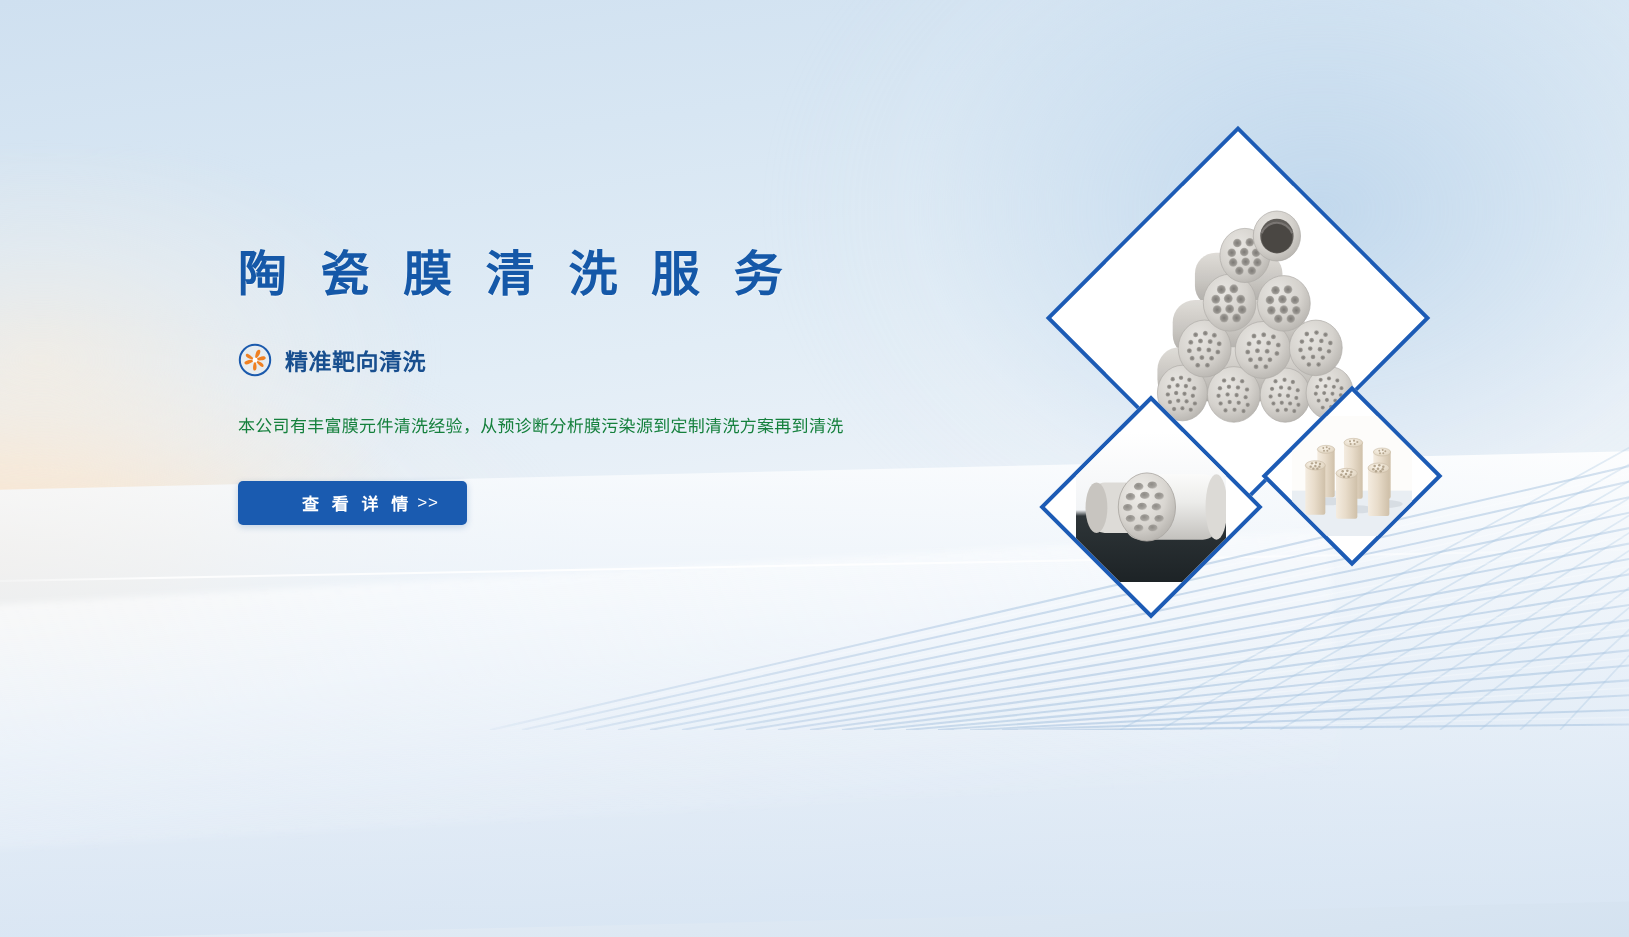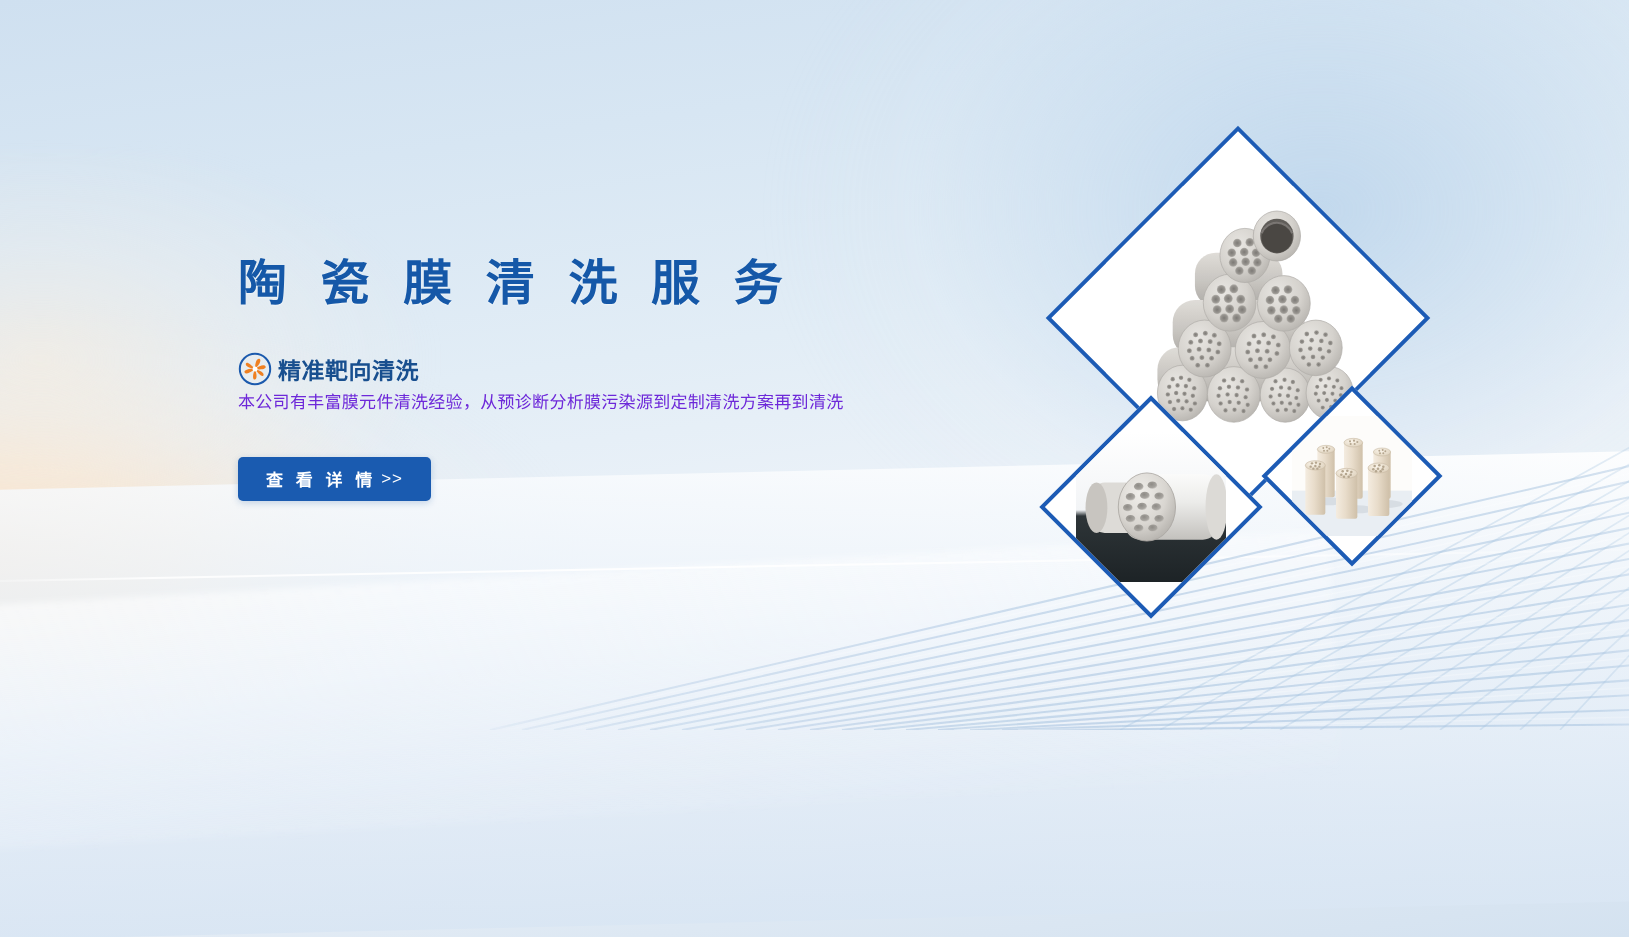--- a/index.html
+++ b/index.html
@@ -116,21 +116,21 @@
     left:430px; top:400px;
     width:1260px; height:330px;
     overflow:hidden;
     opacity:0.85;
   }
   .rays svg { display:block; }
 
   
   .content {
     position:absolute;
-    left:238px; top:255px;
+    left:238px; top:246px;
     width:700px;
   }
 
   .title {
     font-size:49px;
     font-weight:700;
     letter-spacing:10px;
     color:#1558a8;
     line-height:1.18;
     white-space:nowrap;
@@ -140,44 +140,45 @@
   
   .features {
     display:flex;
     align-items:center;
     margin-top:39px;
     gap:60px;
   }
   .feature {
     display:flex;
     align-items:center;
-    gap:6px;
+    gap:13px;
   }
   .feature-icon {
     width:34px; height:34px;
     flex:0 0 34px;
     display:block;
   }
   .feature-icon-2 {
     width:30px; height:30px;
     flex:0 0 30px;
   }
   .feature-label {
     font-size:23px;
     font-weight:700;
     color:#184f8f;
     letter-spacing:0.5px;
     white-space:nowrap;
   }
 
   
   .desc {
+    margin-top:33px;
     font-size:17px;
     line-height:2.0;
-    color:#6d28d9;
+    color:#15803d;
     letter-spacing:0.3px;
     max-width:680px;
   }
   .desc-line { display:block; white-space:nowrap; }
 
   
   .cta {
     display:inline-flex;
     align-items:center;
     justify-content:center;
@@ -189,20 +190,21 @@
     border:none;
     cursor:pointer;
     box-shadow:0 2px 7px rgba(20,80,160,0.22);
   }
   .cta-label {
     font-size:17px;
     font-weight:700;
     color:#ffffff;
     letter-spacing:4px;
     white-space:nowrap;
+    margin-left:36px;
   }
   .cta-arrows {
     margin-left:5px;
     font-size:17px;
     font-weight:400;
     color:#ffffff;
     letter-spacing:1px;
   }
 
   

